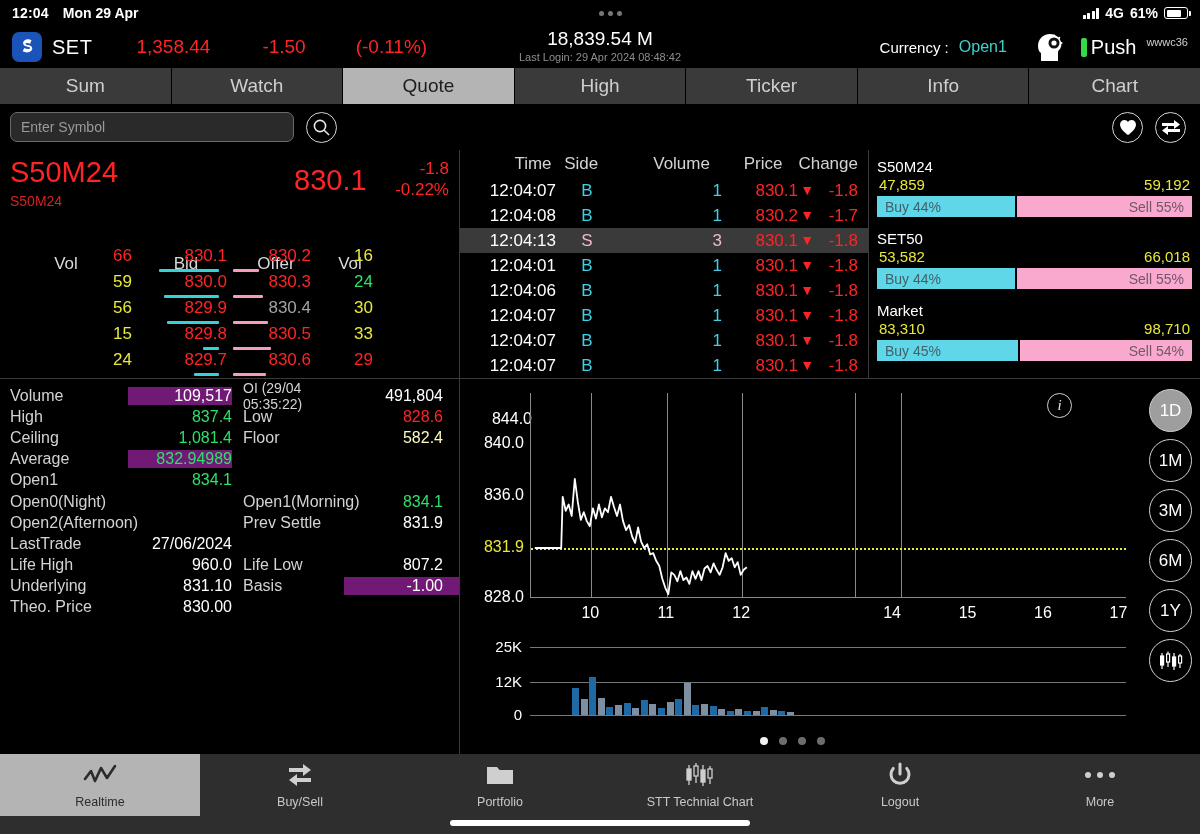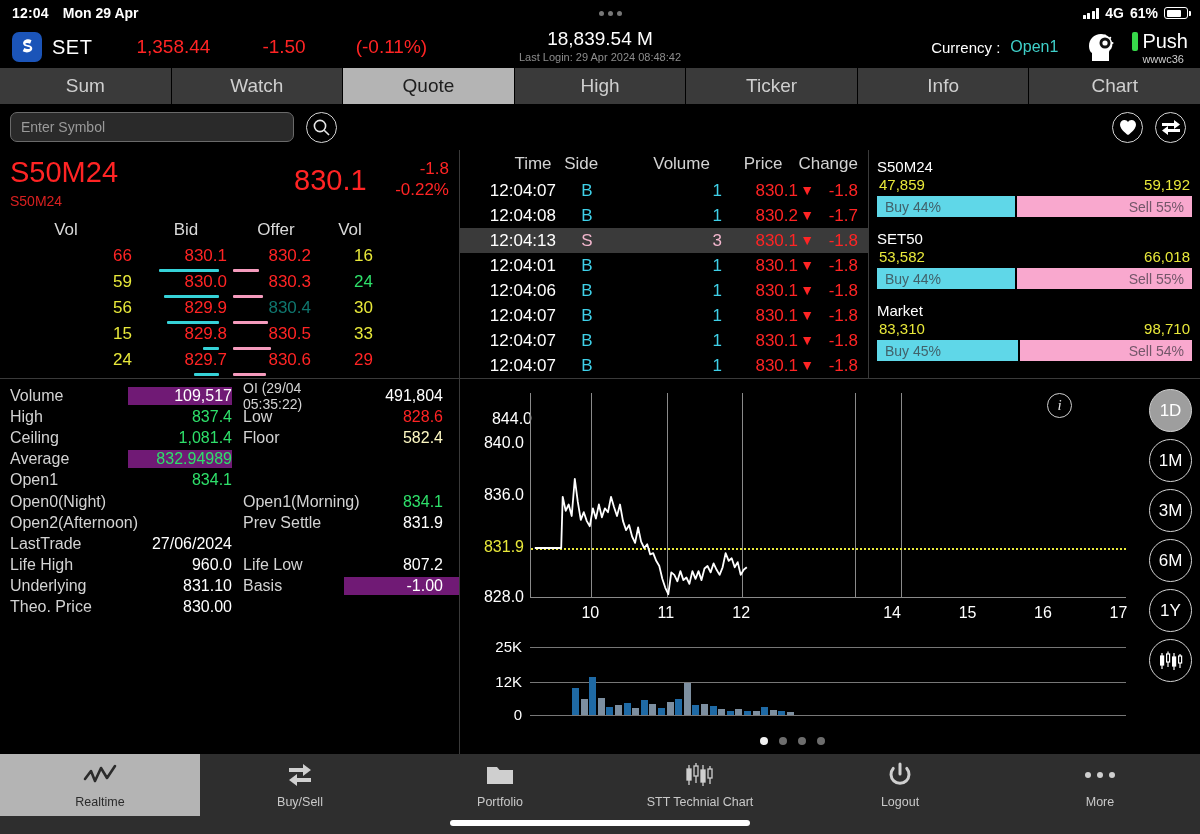--- a/index.html
+++ b/index.html
@@ -34,21 +34,21 @@
   .idx-val { color:#ff2424; font-size: 19px; margin-left: 44px; }
   .idx-chg { color:#ff2424; font-size: 19px; margin-left: 52px; }
   .idx-pct { color:#ff2424; font-size: 19px; margin-left: 50px; }
   .turnover-wrap { position:absolute; left: 0; right: 0; top: 2px; display:flex; flex-direction:column; align-items:center; pointer-events:none; }
   .turnover { color:#fff; font-size: 19px; }
   .lastlogin { color:#8d8d8d; font-size: 11px; margin-top: 1px; }
   .hdr-right { margin-left:auto; display:flex; align-items:center; gap: 10px; }
   .currency-lbl { color:#fff; font-size: 15px; }
   .currency-val { color:#3fd0c9; font-size: 16px; }
   .brain { width: 34px; height: 32px; margin-left: 18px; }
-  .push-wrap { display:flex; flex-direction:column; align-items:flex-start; margin-left: 2px; }
+  .push-wrap { display:flex; flex-direction:row; align-items:flex-start; margin-left: 2px; }
   .push-row { display:flex; align-items:center; gap:4px; }
   .push-bar { width: 6px; height: 19px; background: #37d84a; border-radius: 2px; }
   .push-txt { color:#fff; font-size: 20px; }
   .push-user { color:#cfcfcf; font-size: 11px; margin-left: 10px; }
 
   
   .tabs { display:flex; height: 36px; background:#3a3a3a; }
   .tab { flex:1; display:flex; align-items:center; justify-content:center;
          color:#cfcfcf; font-size: 19px; background:#3a3a3a; border-right:1px solid #000; }
   .tab:last-child { border-right: none; }
@@ -71,21 +71,21 @@
   .sep-h { position:absolute; background:#3a3a3a; height:1px; left:0; right:0; }
 
   
   .quote-panel { position:absolute; left:0; top:0; width:459px; height:228px; }
   .q-sym { position:absolute; left:10px; top:6px; color:#ff2424; font-size:29px; }
   .q-sym2 { position:absolute; left:10px; top:43px; color:#d92020; font-size:14px; }
   .q-last { position:absolute; left:294px; top:14px; color:#ff2424; font-size:29px; }
   .q-chg { position:absolute; right:10px; top:8px; color:#ff2424; font-size:17px; text-align:right; line-height:21px; }
 
   .bo-head { position:absolute; top:70px; left:0; right:0; display:flex; color:#d9d9d9; font-size:17px; }
-  .bo-head span { text-align:center; }
+  .bo-head span { text-align:center;margin-top:34px; }
   .bo-rows { position:absolute; top:96px; left:0; right:0; }
   .bo-row { height:26px; display:flex; position:relative; font-size:17px; }
   .c-vol-l { width:145px; text-align:right; padding-right:13px; }
   .c-bid   { width:82px; text-align:right; }
   .c-off   { width:84px; text-align:right; padding-left:14px; }
   .c-vol-r { flex:1; text-align:right; padding-right:86px; }
   .bar { position:absolute; height:3px; bottom:0px; border-radius:1px; }
   .bar.bid { background:#36d2d8; right:240px; }
   .bar.off { background:#f59bbd; left:233px; }
 
@@ -294,21 +294,21 @@
             <span class="c-vol-l" style="color:#e8e83a">59</span>
             <span class="c-bid" style="color:#ff2424">830.0</span>
             <span class="c-off" style="color:#ff2424">830.3</span>
             <span class="c-vol-r" style="color:#2ee06a">24</span>
             <span class="bar bid" style="width:55px"></span>
             <span class="bar off" style="width:30px"></span>
           </div>
           <div class="bo-row">
             <span class="c-vol-l" style="color:#e8e83a">56</span>
             <span class="c-bid" style="color:#ff2424">829.9</span>
-            <span class="c-off" style="color:#0f766e">830.4</span>
+            <span class="c-off" style="color:#a3a3a3">830.4</span>
             <span class="c-vol-r" style="color:#e8e83a">30</span>
             <span class="bar bid" style="width:52px"></span>
             <span class="bar off" style="width:35px"></span>
           </div>
           <div class="bo-row">
             <span class="c-vol-l" style="color:#e8e83a">15</span>
             <span class="c-bid" style="color:#ff2424">829.8</span>
             <span class="c-off" style="color:#ff2424">830.5</span>
             <span class="c-vol-r" style="color:#e8e83a">33</span>
             <span class="bar bid" style="width:16px"></span>

